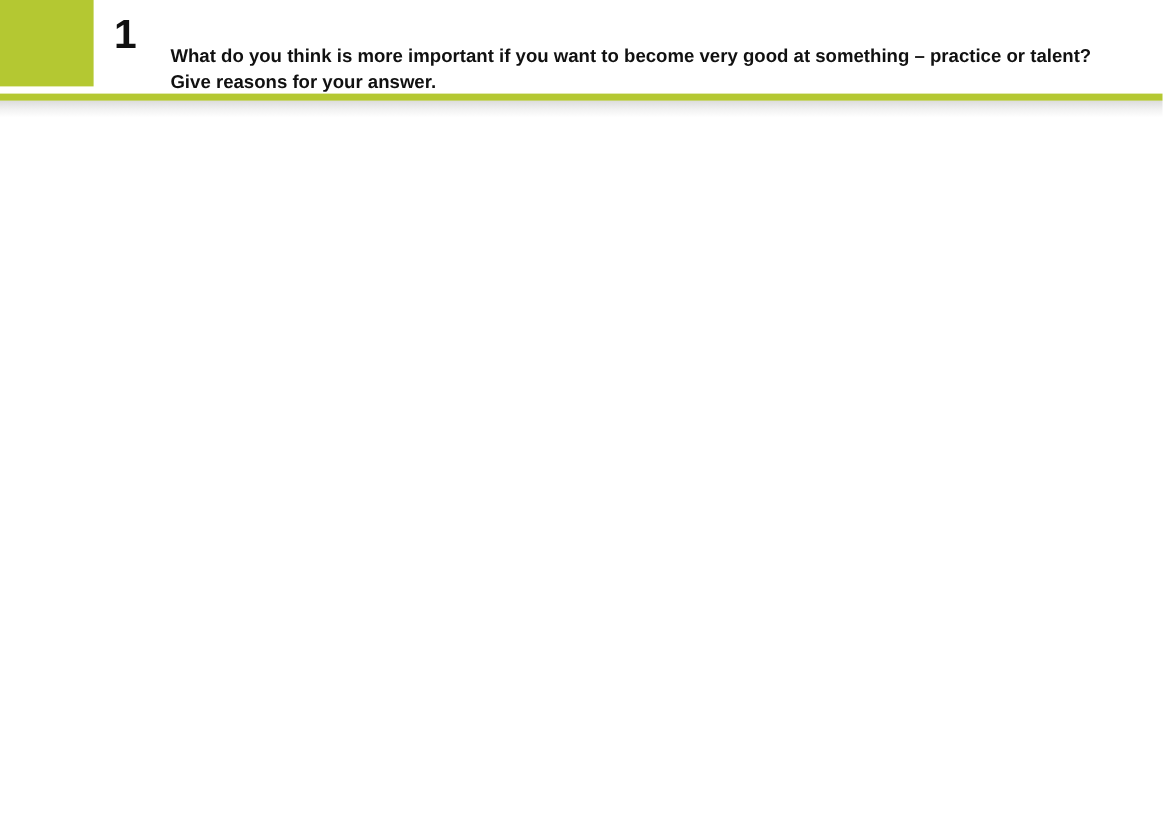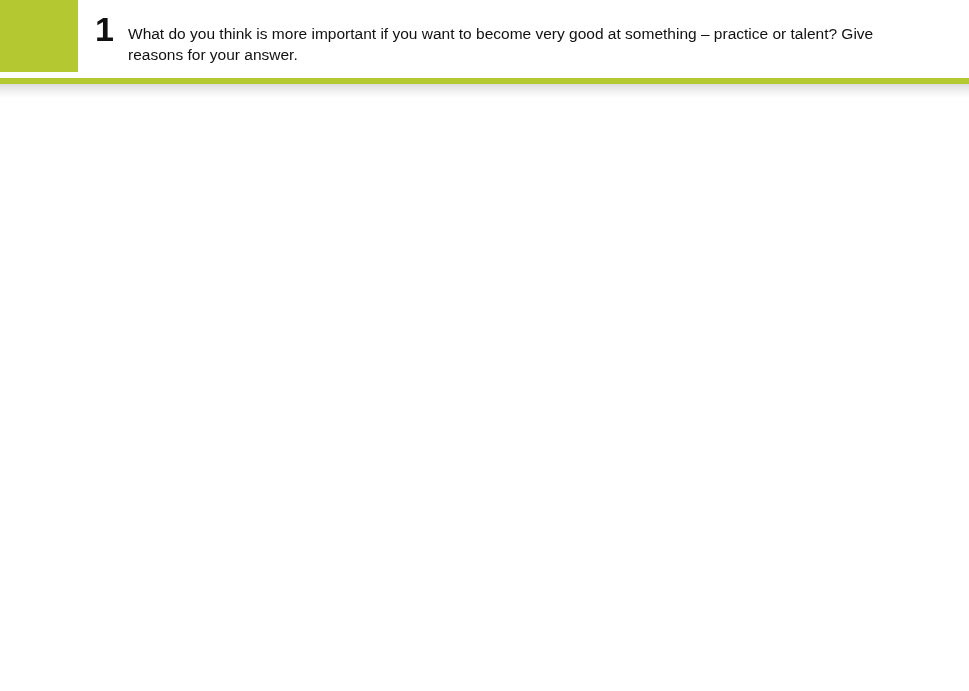--- a/index.html
+++ b/index.html
@@ -31,24 +31,24 @@
     line-height: 34px;
     font-weight: bold;
     color: #111111;
     letter-spacing: 0;
   }
   .question-text {
     position: absolute;
     left: 127px;
     top: 23px;
     width: 772px;
-    margin: 1px;
+    margin: 15px;
     font-size: 15.5px;
     line-height: 20.5px;
-    font-weight: normal;
+    font-weight: bold;
     color: #111111;
   }
   .divider-rule {
     position: absolute;
     left: 0;
     top: 78px;
     width: 969px;
     height: 6px;
     background: #b4c832;
   }

